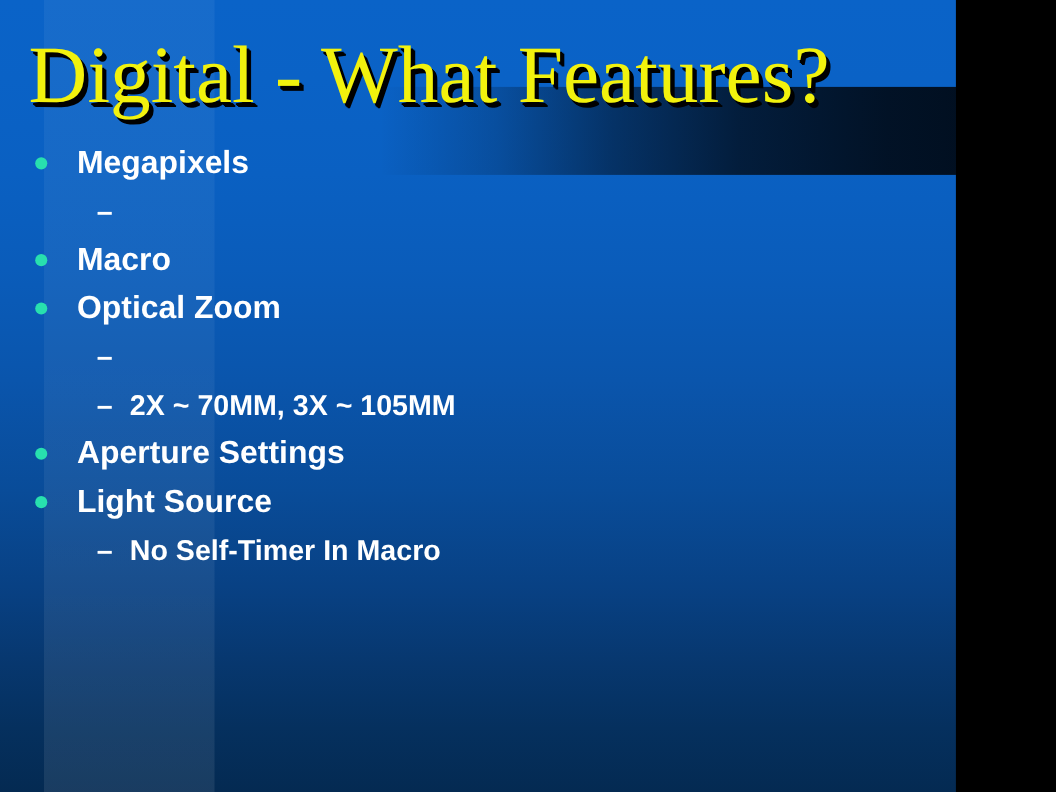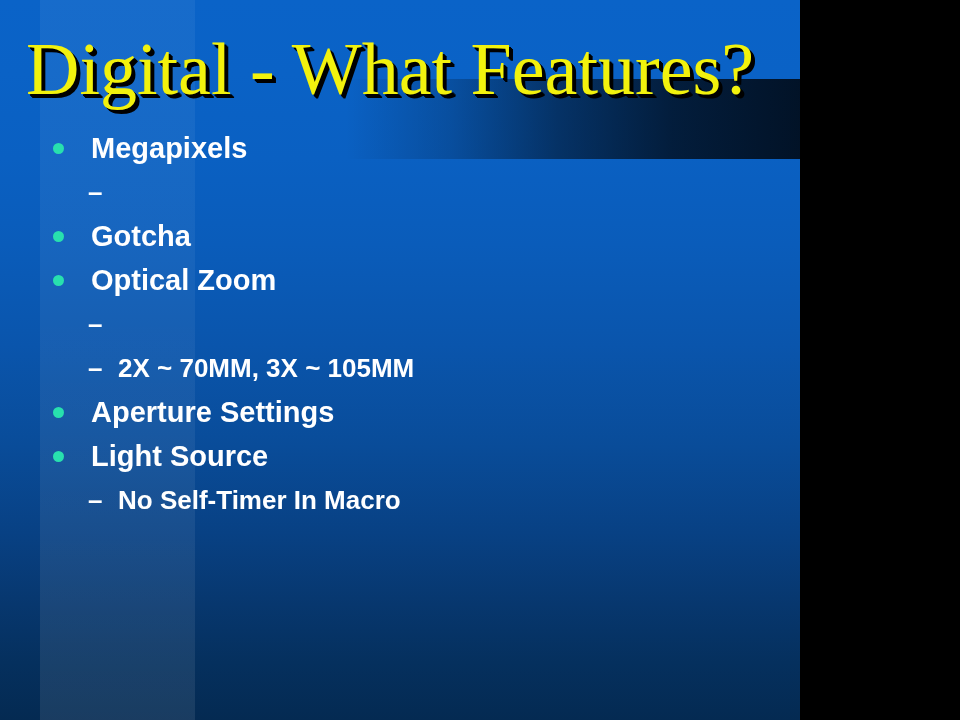--- a/index.html
+++ b/index.html
@@ -4,21 +4,21 @@
 <title>Digital - What Features?</title>
 <style>
   html, body {
     margin: 0;
     padding: 0;
     background: #000;
   }
 
   .slide {
     position: relative;
-    width: 800px;
+    width: 869px;
     height: 720px;
     overflow: hidden;
     font-family: "Liberation Sans", sans-serif;
     
     background: linear-gradient(to bottom,
         #0a63c8 0%,
         #0a62c6 10%,
         #0a60c2 22%,
         #0a5cba 34%,
         #0a55ac 48%,
@@ -89,21 +89,21 @@
 
   .line {
     position: relative;
     display: flex;
     align-items: flex-start;
     color: #ffffff;
   }
 
   
   .level1 {
-    padding-left: 53px;
+    padding-left: 32px;
     height: 44px;
     font-size: 29px;
     line-height: 44px;
     font-weight: bold;
   }
 
   .level1 .marker {
     flex: 0 0 auto;
     width: 38px;
     position: relative;
@@ -176,21 +176,21 @@
       </div>
       <div class="line level2">
         <span class="marker">
           <span class="dash">–</span>
         </span>
       </div>
       <div class="line level1">
         <span class="marker">
           <span class="dot"></span>
         </span>
-        <span class="text">Gotcha</span>
+        <span class="text">Macro</span>
       </div>
       <div class="line level1">
         <span class="marker">
           <span class="dot"></span>
         </span>
         <span class="text">Optical Zoom</span>
       </div>
       <div class="line level2">
         <span class="marker">
           <span class="dash">–</span>

